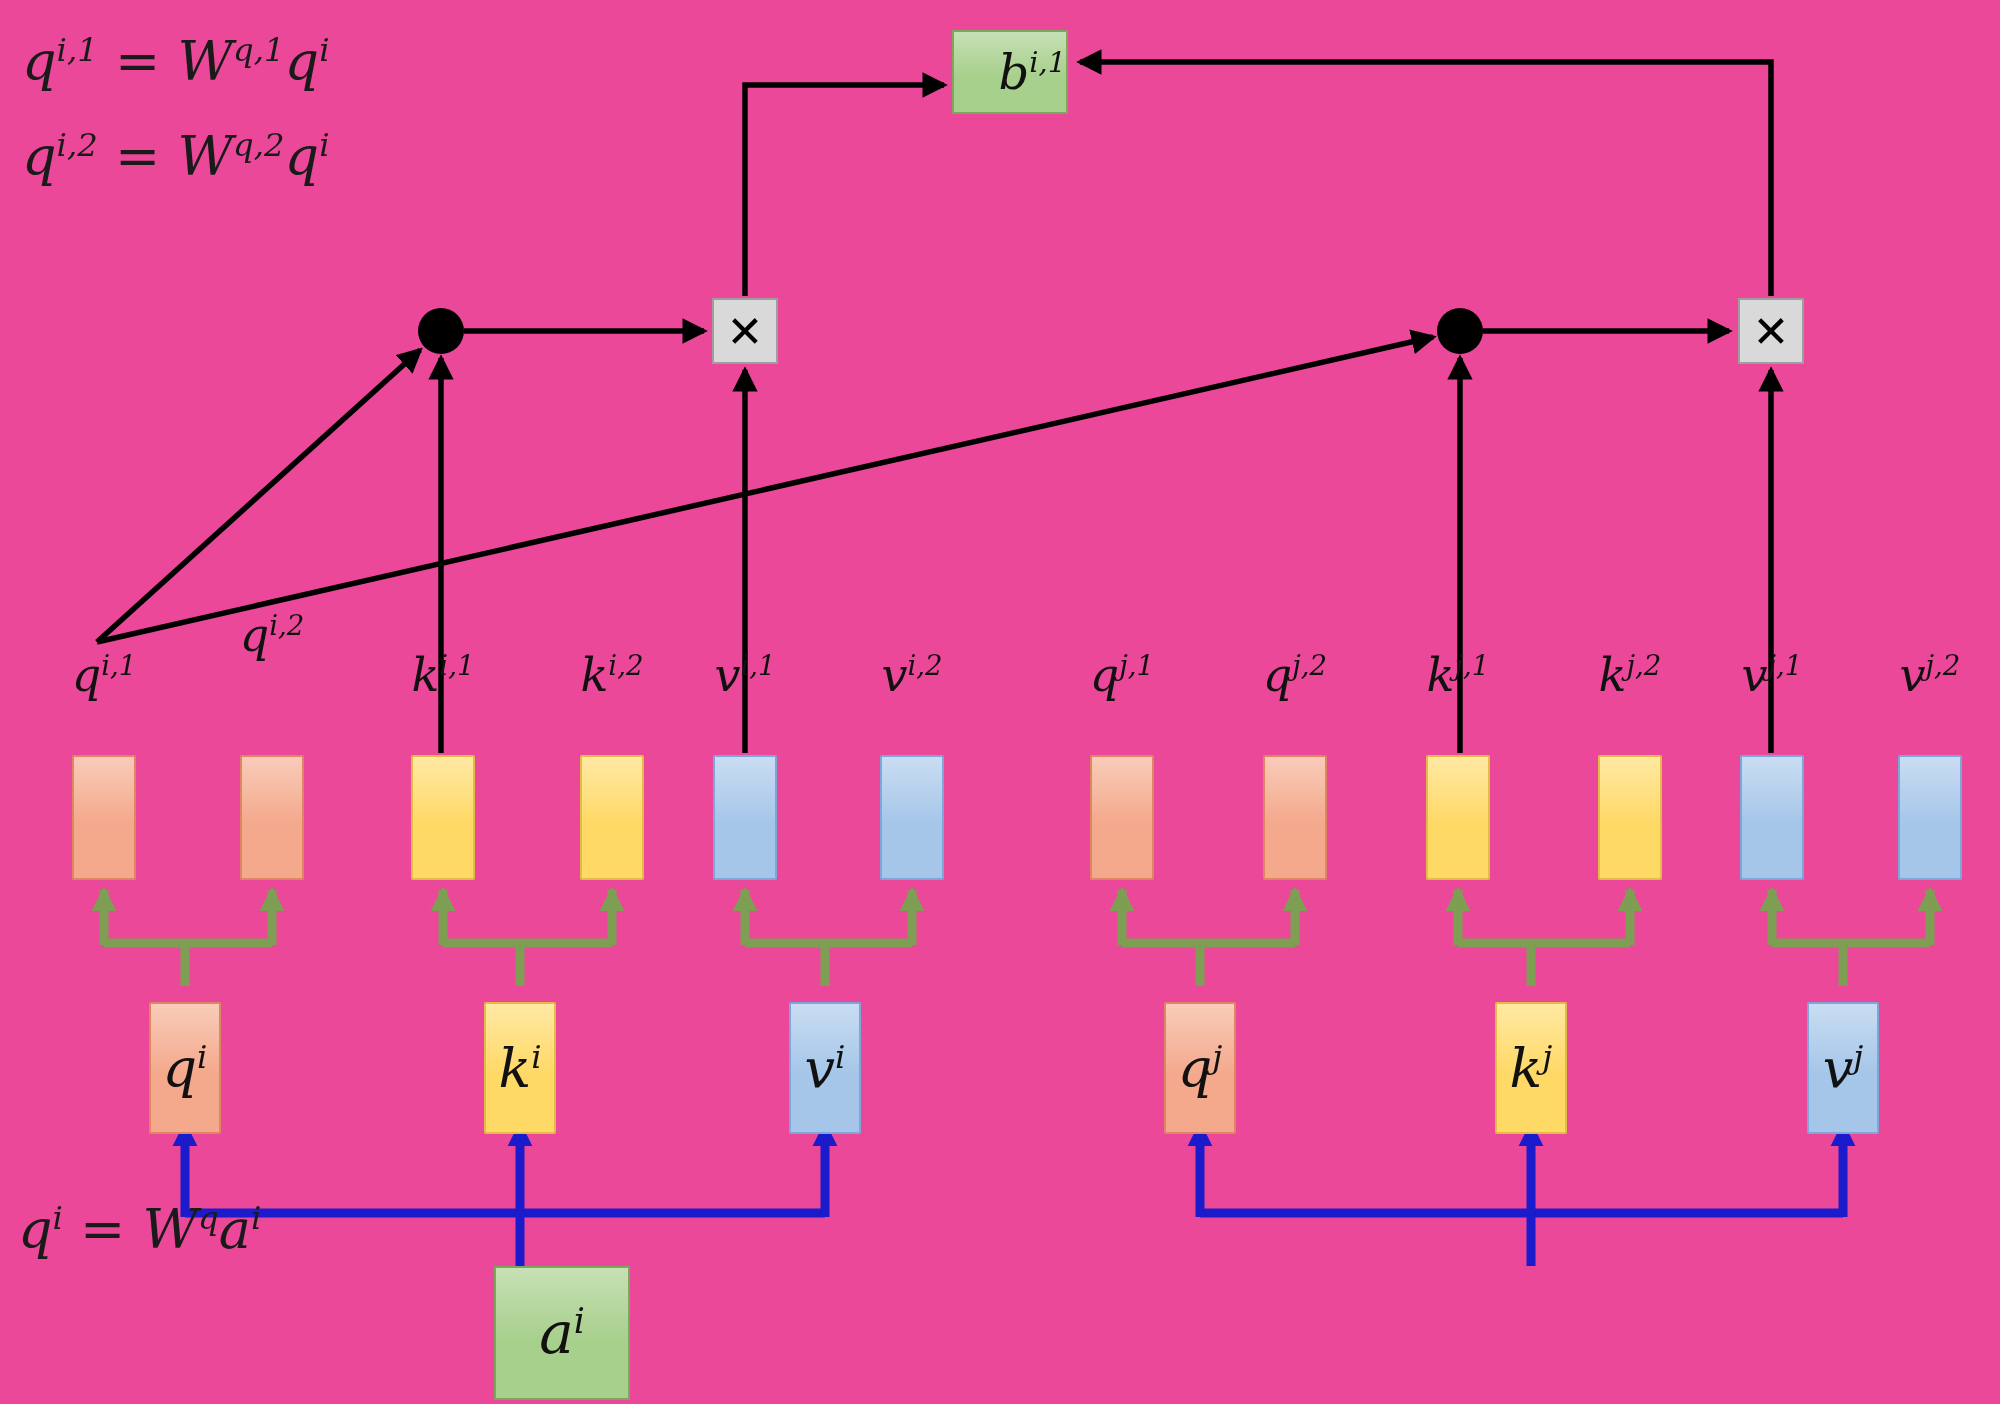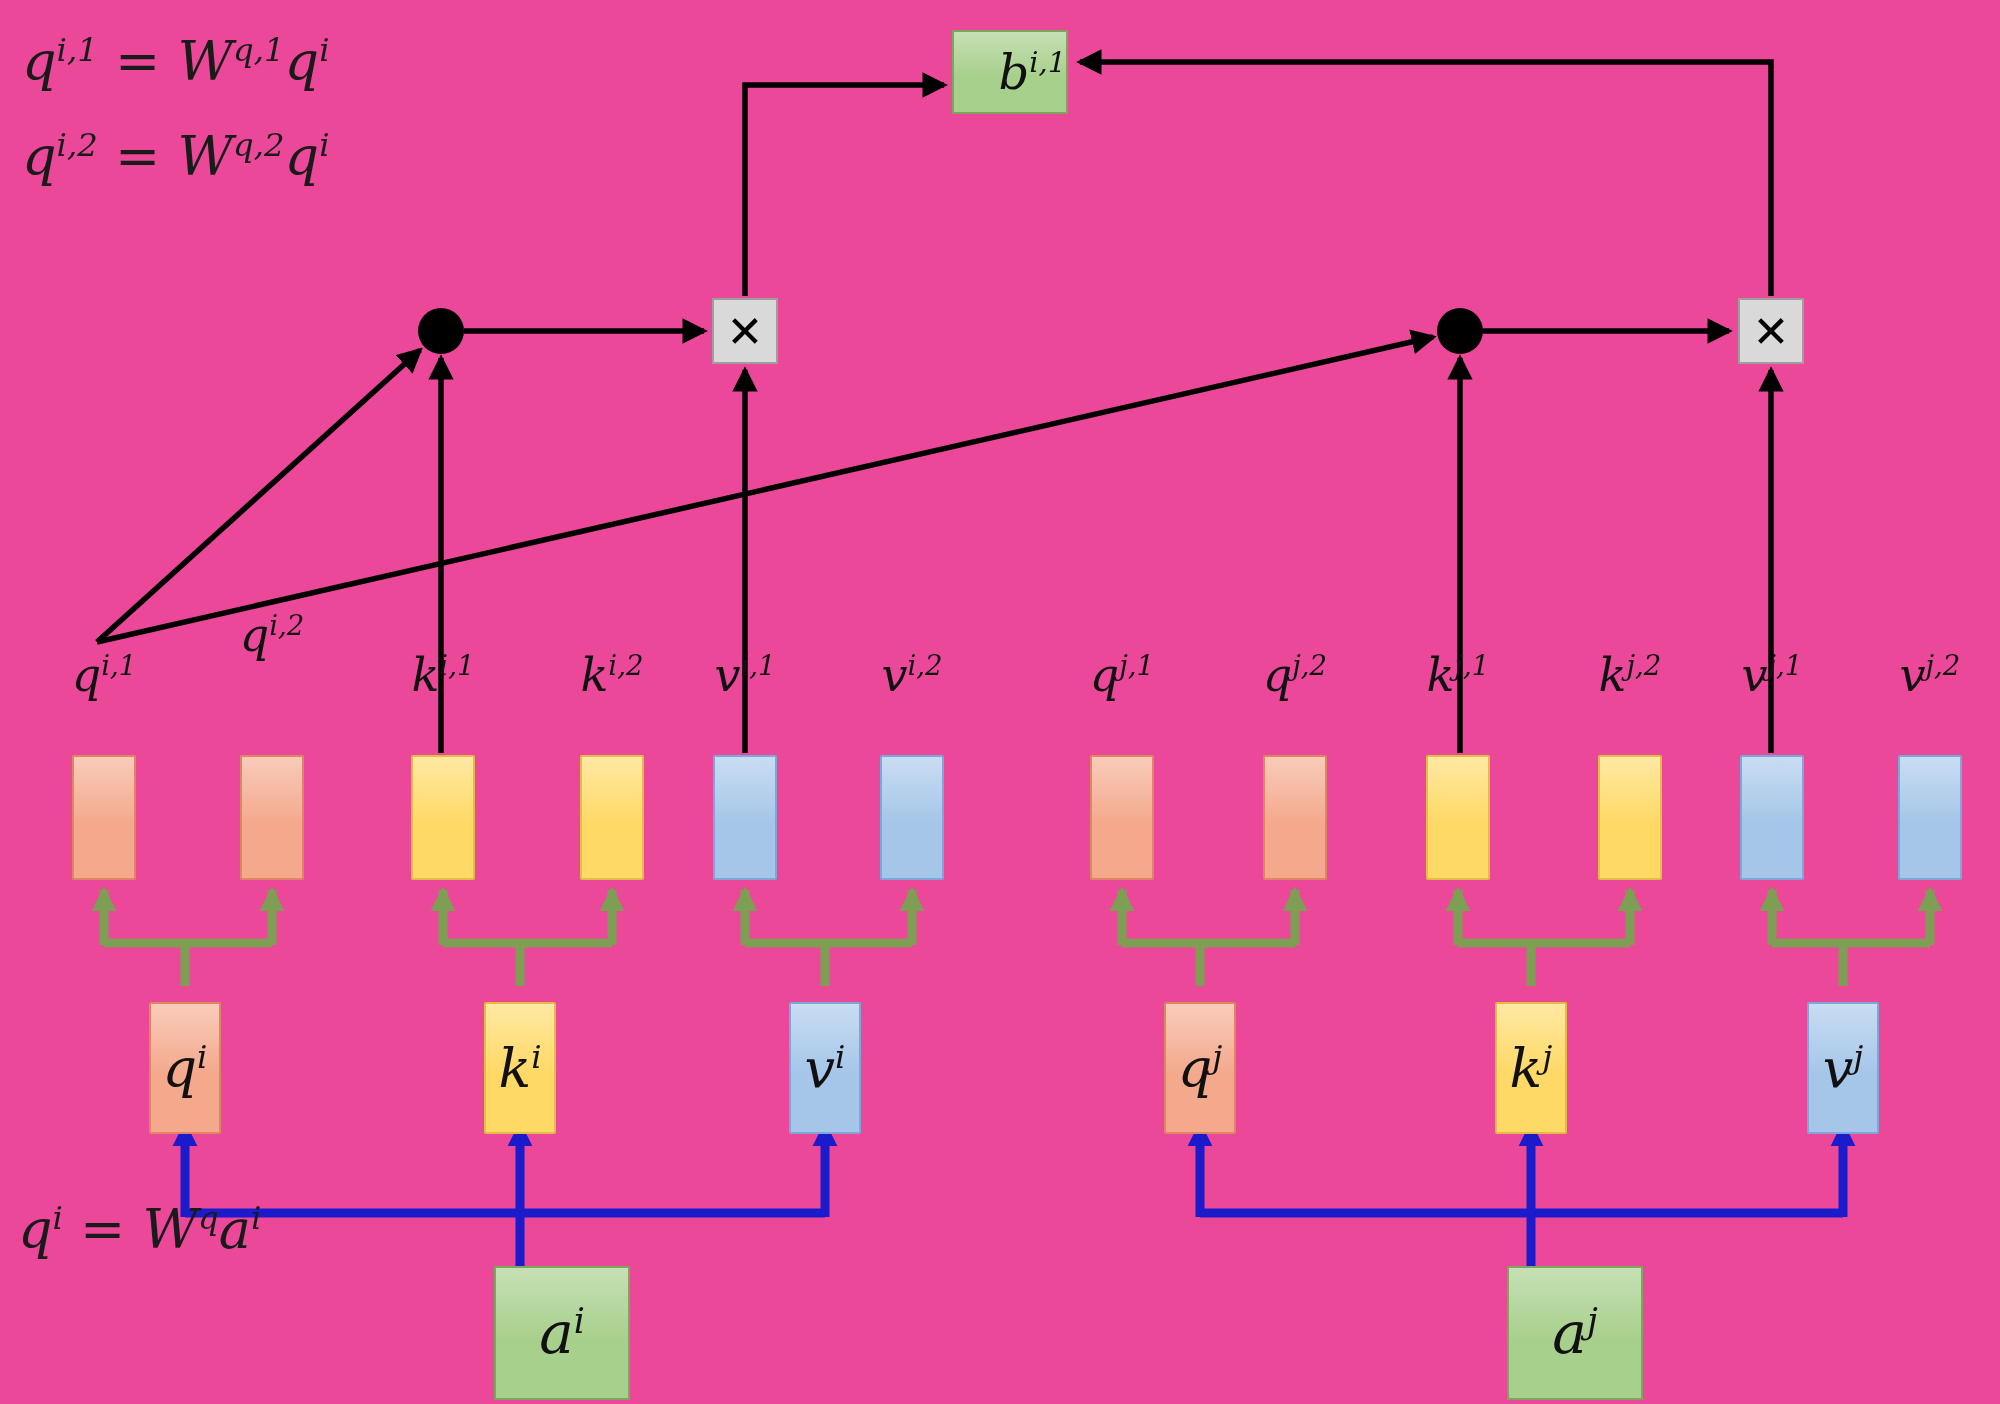--- a/index.html
+++ b/index.html
@@ -182,17 +182,14 @@
   <div class="mid key math" style="left:1495px; top:985px;">
     <span>k<sup>j</sup></span>
     </div>
   <div class="mid value math" style="left:1807px; top:985px;">
     <span>v<sup>j</sup></span>
     </div>
 
   <div class="input-box green-box math" style="left:462px;">
     <span>a<sup>i</sup></span>
     </div>
-  <div class="input-box green-box math" style="left:1475px;">
-    <span>a<sup>j</sup></span>
-    </div>
 
 </div>
 
 </body></html>

